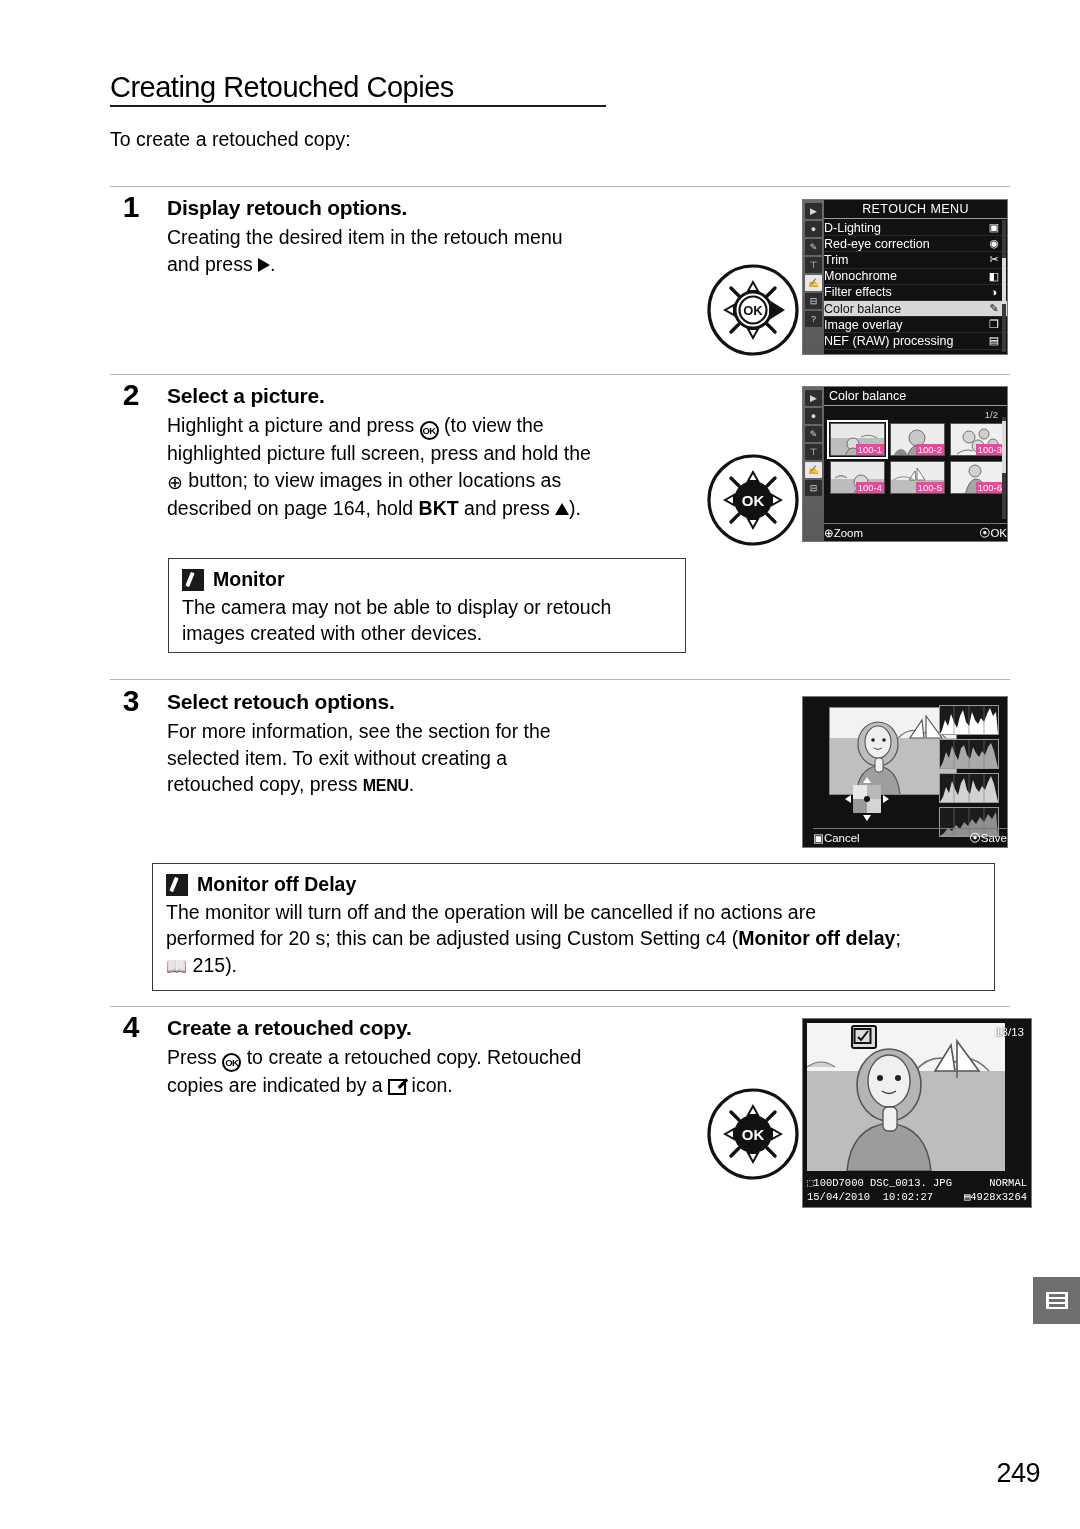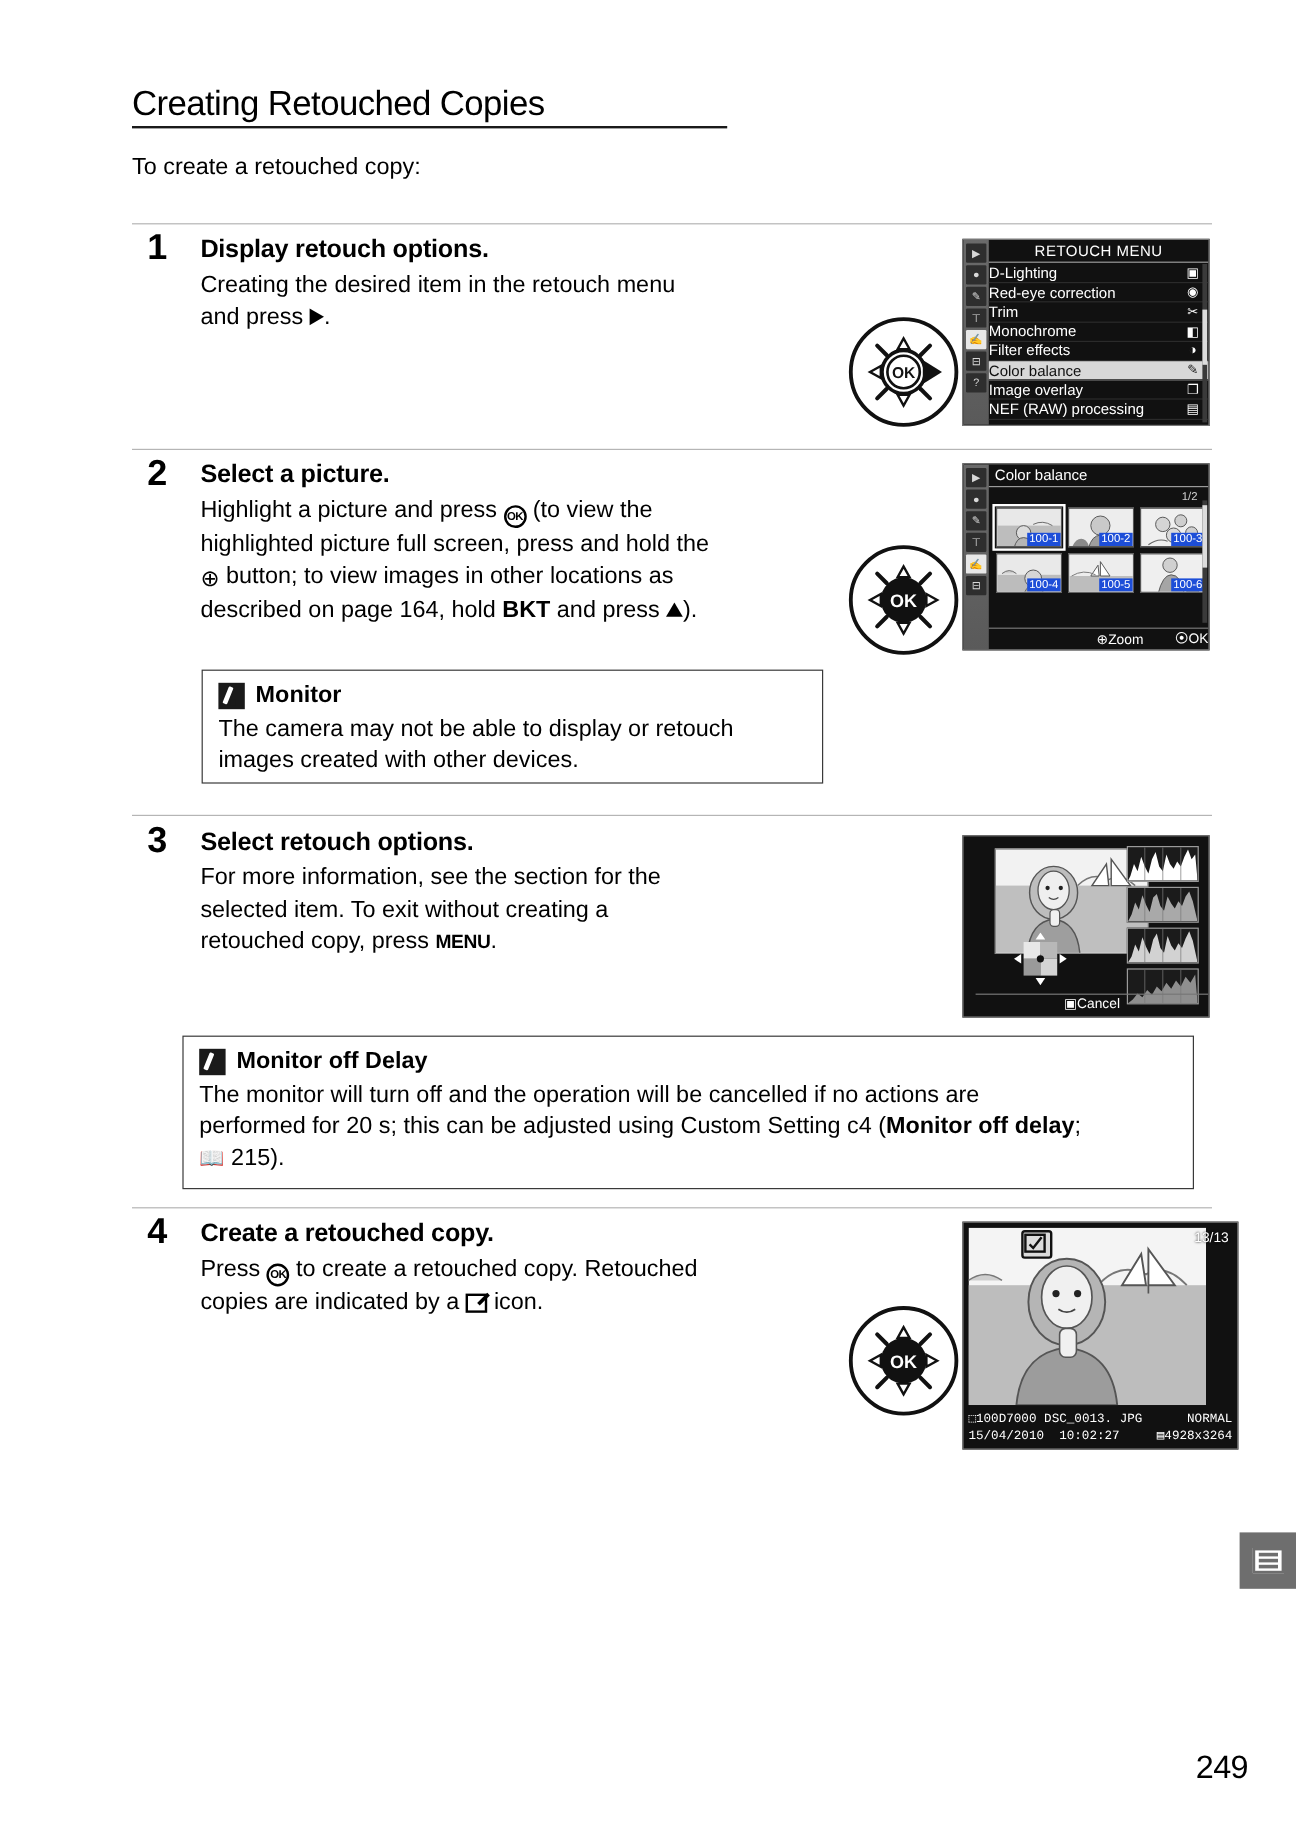--- a/index.html
+++ b/index.html
@@ -133,45 +133,45 @@
     border-bottom: 1px solid #9a9a9a;
   }
   .cb-grid {
     position: absolute; left: 27px; top: 36px; display: grid;
     grid-template-columns: repeat(3, 55px); grid-template-rows: repeat(2, 33px);
     gap: 5px 5px;
   }
   .thumb { position: relative; background: #cfcfcf; border: 1px solid #555; overflow: hidden; }
   .thumb.sel { outline: 2.5px solid #fff; outline-offset: 1px; }
   .thumb .tag {
-    position: absolute; right: 0; bottom: 0; background: #1d4ed8; color: #fff;
+    position: absolute; right: 0; bottom: 0; background: #ec4899; color: #fff;
     font-size: 9.5px; padding: 0 2px; line-height: 11px;
   }
   .cb-foot {
     position: absolute; left: 21px; right: 0; bottom: 0; height: 18px;
     color: #fff; font-size: 11.5px; display: flex;
-    justify-content: flex-end; gap: 26px; align-items: center;
+    justify-content: space-between; gap: 26px; align-items: center;
     border-top: 1px solid #777;
   }
   .pgind { position: absolute; right: 9px; top: 22px; color: #cfcfcf; font-size: 9.5px; }
 
   
   .edit-prev {
     position: absolute; left: 26px; top: 10px; width: 128px; height: 88px;
     background: #cacaca; border: 1px solid #888; overflow: hidden;
   }
   .hist-col { position: absolute; right: 8px; top: 8px; width: 60px; }
   .hist {
     height: 30px; border: 1px solid #9a9a9a; margin-bottom: 4px;
     position: relative; overflow: hidden; background: #1b1b1b;
   }
   .edit-foot {
     position: absolute; left: 10px; right: 0; bottom: 0; height: 19px;
     color: #fff; font-size: 11.5px; display: flex; align-items: center;
-    justify-content: flex-start; gap: 24px; border-top: 1px solid #777; flex-direction: column;
+    justify-content: space-between; gap: 24px; border-top: 1px solid #777;
   }
   .colorgrid {
     position: absolute; left: 42px; bottom: 26px; width: 44px; height: 44px;
   }
 
   
   .pb-img { position: absolute; left: 4px; top: 4px; right: 4px; height: 148px; overflow: hidden; }
   .pb-badge {
     position: absolute; left: 48px; top: 6px; width: 26px; height: 24px;
     border: 2.5px solid #111; background: #dcdcdc; border-radius: 3px;

